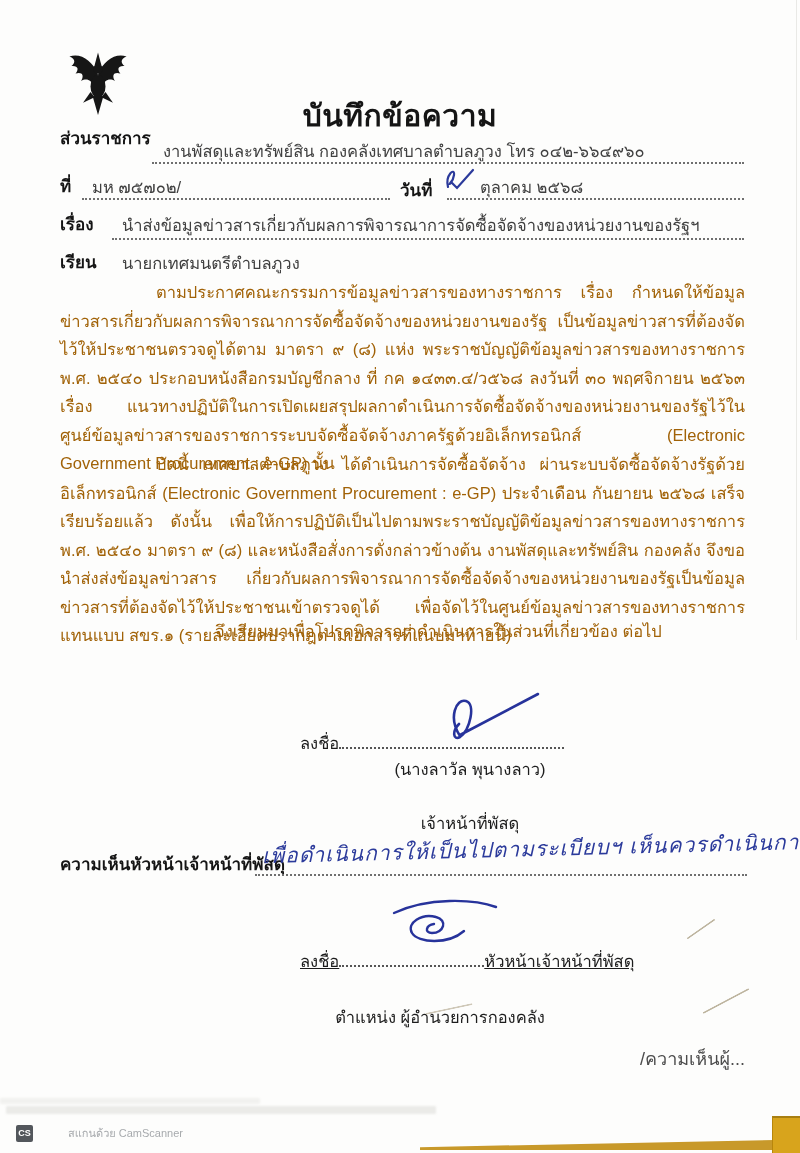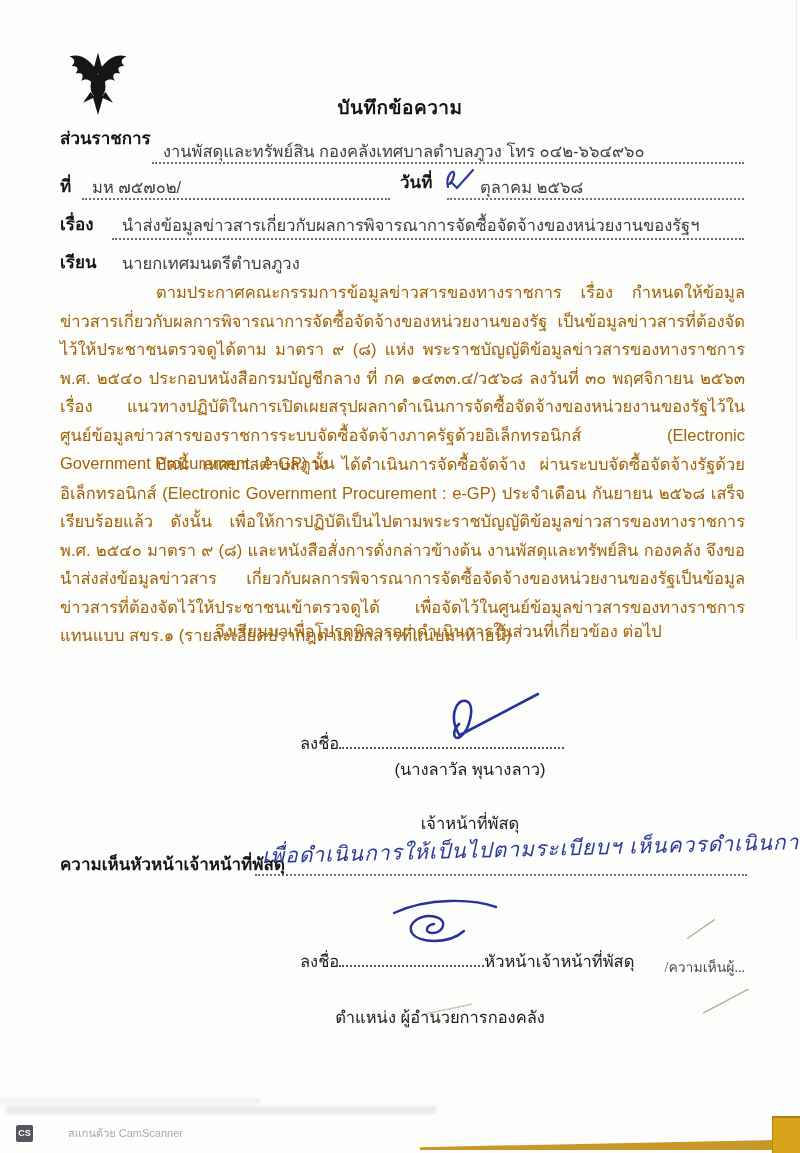--- a/index.html
+++ b/index.html
@@ -9,21 +9,21 @@
     margin:0 auto;
     background:#fdfdfc;
     overflow:hidden;
     font-family:"Liberation Sans","DejaVu Sans",sans-serif;
     color:#1c1c1c;
   }
   .abs{position:absolute;}
   .doc-title{
     left:0;right:0;top:92px;
     text-align:center;
-    font-size:19px;font-weight:bold;color:#151515;
+    font-size:30px;font-weight:bold;color:#151515;
     letter-spacing:.5px;
   }
   .hdr-label{font-size:17px;font-weight:bold;color:#151515;}
   .hdr-value{font-size:16.5px;color:#404040;}
   .dotline{border-bottom:2px dotted #6f6f6f;height:0;}
   .dots-inline{display:inline-block;border-bottom:2px dotted #555;height:14px;vertical-align:baseline;}
   .para{
     font-size:16.5px;line-height:28.5px;color:#a16207;
     text-align:justify;
   }
@@ -90,21 +90,21 @@
   <div class="abs" style="left:60px;top:124px;">
     <span class="hdr-label">ส่วนราชการ</span>
   </div>
   <div class="abs hdr-value" style="left:163px;top:138px;">งานพัสดุและทรัพย์สิน กองคลังเทศบาลตำบลภูวง โทร ๐๔๒-๖๖๔๙๖๐</div>
   <div class="abs dotline" style="left:152px;top:162px;width:592px;"></div>
 
   <div class="abs hdr-label" style="left:60px;top:172px;">ที่</div>
   <div class="abs hdr-value" style="left:92px;top:174px;">มห ๗๕๗๐๒/</div>
   <div class="abs dotline" style="left:82px;top:198px;width:308px;"></div>
 
-  <div class="abs hdr-label" style="left:400px;top:168px;">วันที่</div>
+  <div class="abs hdr-label" style="left:400px;top:176px;">วันที่</div>
 
   <div class="abs" style="left:443px;top:165px;width:34px;height:28px;">
     <svg width="34" height="28" viewBox="0 0 34 28">
       <path d="M5 22 C2 10 12 2 11 10 C10 17 4 22 8 17 L14 23 L30 5" fill="none" stroke="#2b3a9b" stroke-width="2.2" stroke-linecap="round"></path>
     </svg>
   </div>
   <div class="abs hdr-value" style="left:480px;top:174px;">ตุลาคม ๒๕๖๘</div>
   <div class="abs dotline" style="left:447px;top:198px;width:297px;"></div>
 
   <div class="abs hdr-label" style="left:60px;top:210px;">เรื่อง</div>
@@ -126,35 +126,35 @@
       <path d="M40 48 C28 30 36 10 46 13 C56 16 50 42 40 49 C33 53 32 43 39 36 M40 47 L118 6" fill="none" stroke="#27339b" stroke-width="2.6" stroke-linecap="round"></path>
     </svg>
   </div>
   <div class="abs sig-text" style="left:320px;top:756px;width:300px;">(นางลาวัล พุนางลาว)</div>
   <div class="abs hdr-label" style="left:60px;top:850px;">ความเห็นหัวหน้าเจ้าหน้าที่พัสดุ</div>
 
   <div class="abs sig-text" style="left:320px;top:810px;width:300px;">เจ้าหน้าที่พัสดุ</div>
   <div class="abs dotline" style="left:255px;top:874px;width:492px;"></div>
   <div class="abs hand" style="left:262px;top:832px;">เพื่อดำเนินการให้เป็นไปตามระเบียบฯ เห็นควรดำเนินการ</div>
 
-  <div class="abs" style="left:300px;top:948px;font-size:16.5px;">
+  <div class="abs" style="left:300px;top:948px;font-size:16.5px;text-decoration:underline;">
     <span>ลงชื่อ</span><span class="dots-inline" style="width:145px;"></span><span>หัวหน้าเจ้าหน้าที่พัสดุ</span>
   </div>
   <div class="abs" style="left:378px;top:893px;width:130px;height:58px;">
     <svg width="130" height="58" viewBox="0 0 130 58">
       <path d="M16 20 C50 4 96 6 118 14 M86 38 C70 52 40 50 34 40 C28 30 44 20 58 24 C70 27 66 40 54 40 C46 40 48 32 56 31" fill="none" stroke="#27339b" stroke-width="2.4" stroke-linecap="round"></path>
     </svg>
   </div>
   <div class="abs sig-text" style="left:300px;top:1004px;width:280px;">ตำแหน่ง ผู้อำนวยการกองคลัง</div>
 
   <div class="slash" style="left:684px;top:928px;width:34px;transform:rotate(-35deg);"></div>
   <div class="slash" style="left:700px;top:1000px;width:52px;transform:rotate(-28deg);"></div>
   <div class="slash" style="left:425px;top:1008px;width:48px;transform:rotate(-12deg);opacity:.4;"></div>
 
-  <div class="abs" style="right:55px;top:956px;font-size:14px;color:#4c4c4c;font-family:Liberation Serif, serif;">/ความเห็นผู้...</div>
+  <div class="abs" style="right:55px;top:1044px;font-size:18px;color:#4c4c4c;">/ความเห็นผู้...</div>
 
   <div class="ghost" style="left:6px;top:1106px;width:430px;height:8px;opacity:.8;"></div>
   <div class="ghost" style="left:0;top:1098px;width:260px;height:6px;opacity:.5;"></div>
 
   <div class="abs cs-row" style="left:8px;top:1124px;padding-left:8px;">
     <div class="cs-badge">CS</div>
     <div class="cs-text">สแกนด้วย CamScanner</div>
   </div>
 
   <div class="corner-strip"></div>

